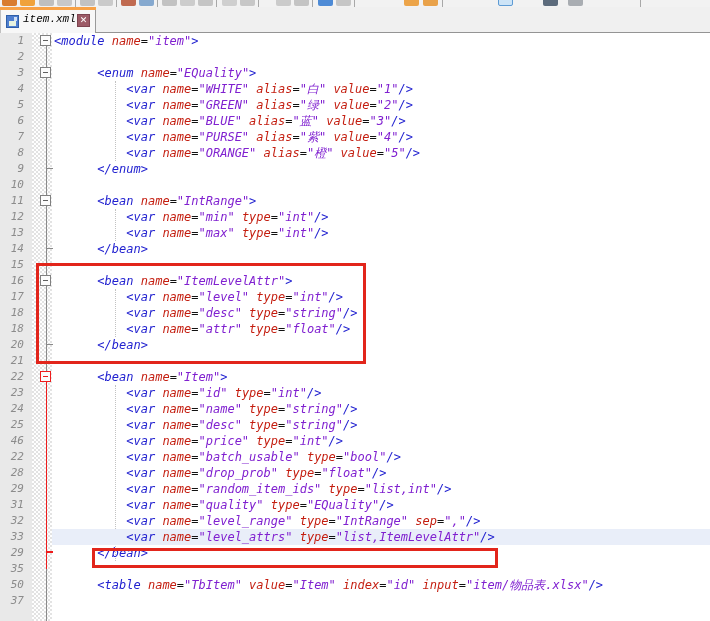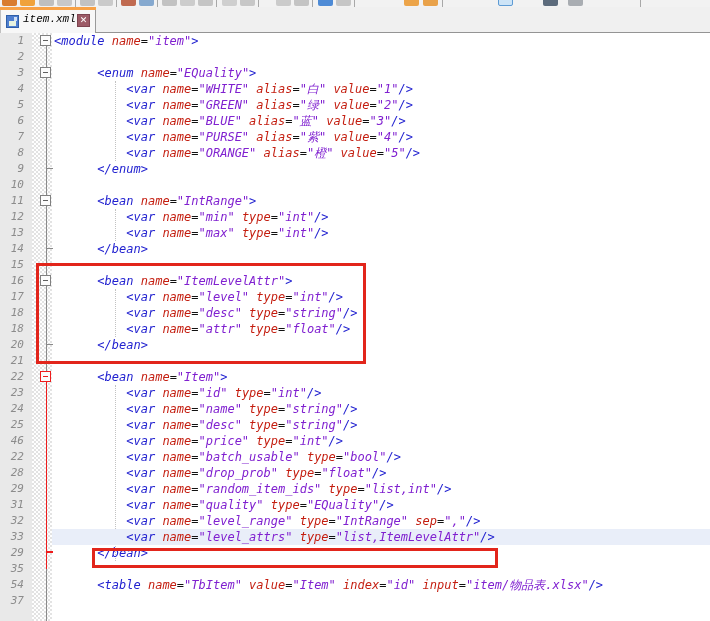--- a/index.html
+++ b/index.html
@@ -291,21 +291,21 @@
             <span class="fend red"></span>
           </span>
           <span class="code"><span class="tk-w">      </span><span class="tk-t">&lt;/bean&gt;</span></span>
         </div>
         <div class="row">
           <span class="ln">35</span>
           <span class="fold"></span>
           <span class="code"></span>
         </div>
         <div class="row">
-          <span class="ln">54</span>
+          <span class="ln">50</span>
           <span class="fold"></span>
           <span class="code"><span class="tk-w">      </span><span class="tk-t">&lt;table </span><span class="tk-a">name</span><span class="tk-o">=</span><span class="tk-v">"TbItem"</span><span class="tk-w"> </span><span class="tk-a">value</span><span class="tk-o">=</span><span class="tk-v">"Item"</span><span class="tk-w"> </span><span class="tk-a">index</span><span class="tk-o">=</span><span class="tk-v">"id"</span><span class="tk-w"> </span><span class="tk-a">input</span><span class="tk-o">=</span><span class="tk-v">"item/物品表.xlsx"</span><span class="tk-t">/&gt;</span></span>
         </div>
         <div class="row">
           <span class="ln">37</span>
           <span class="fold"></span>
           <span class="code"></span>
         </div>
       </div>
   <div class="iguide" style="left: 115px; top: 48px; height: 80px;"></div>

